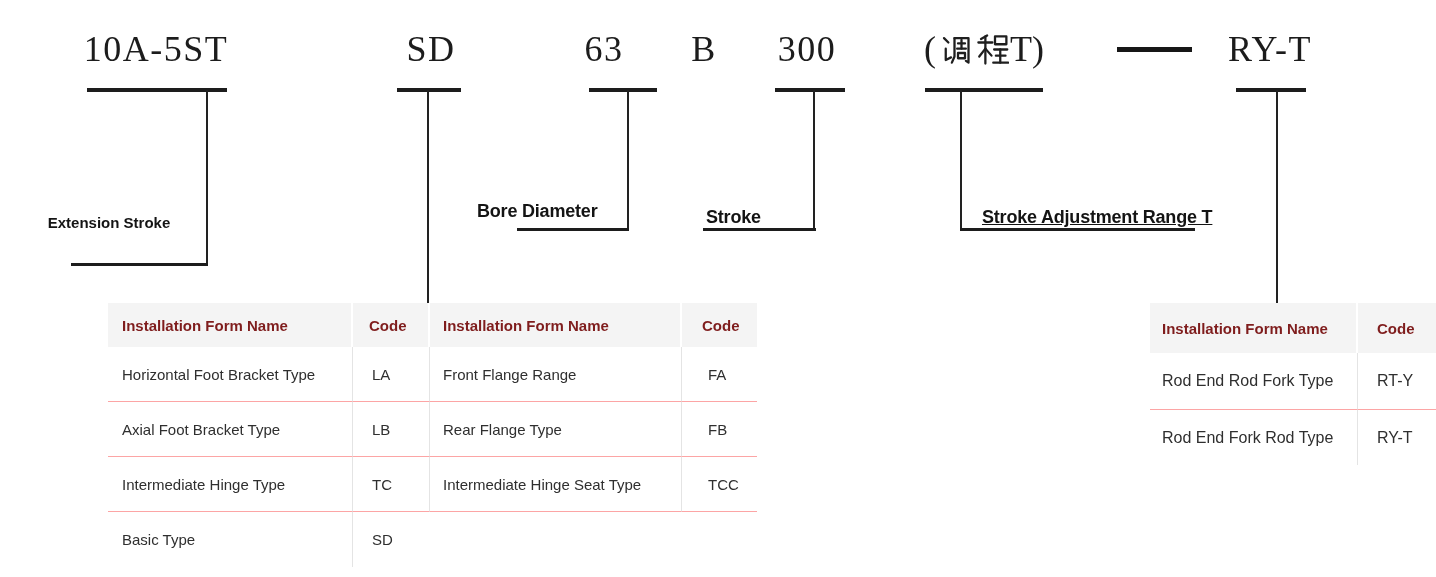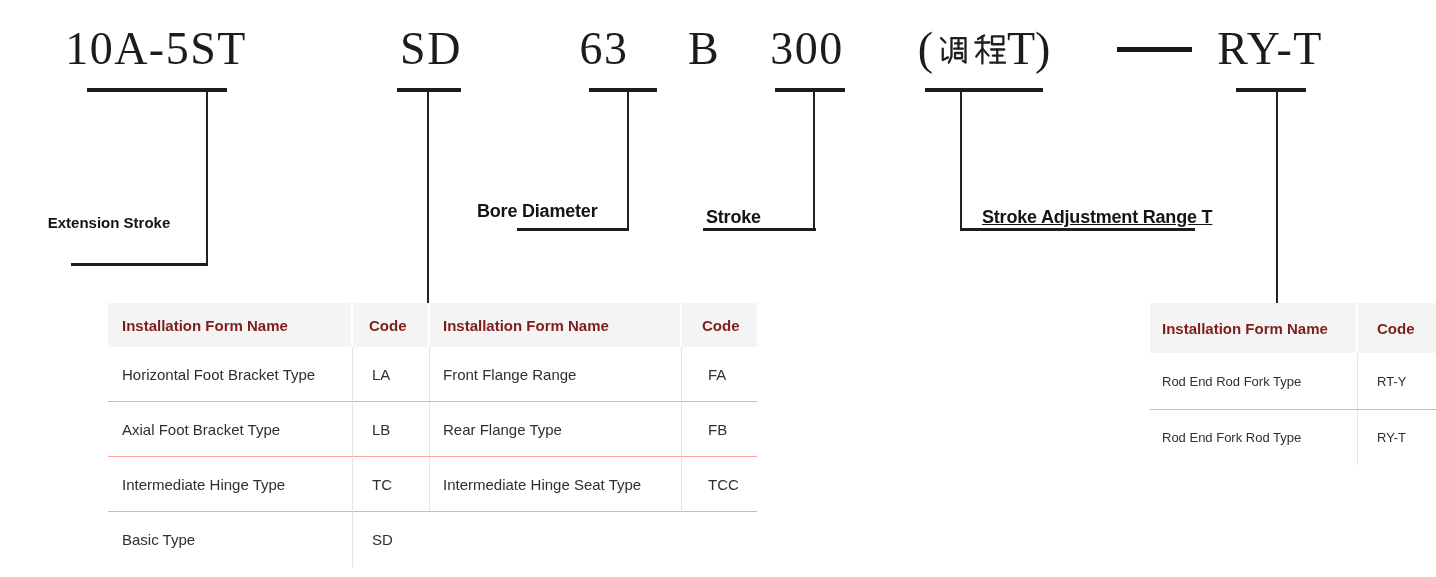--- a/index.html
+++ b/index.html
@@ -5,21 +5,21 @@
   * { margin:0; padding:0; box-sizing:border-box; }
   html,body { background:#ffffff; }
   .canvas {
     position:relative; width:1436px; height:577px; background:#fff;
     font-family:"Liberation Sans", sans-serif; overflow:hidden;
   }
   
   .code-seg {
     position:absolute; top:26px; height:46px; line-height:46px;
     text-align:center; font-family:"Liberation Serif", serif;
-    font-size:46px; letter-spacing:1.5px; color:#1c1c1c; white-space:nowrap;
+    font-size:36px; letter-spacing:1.5px; color:#1c1c1c; white-space:nowrap;
   }
   .code-seg.cjk { display:flex; align-items:center; justify-content:center; letter-spacing:0; }
   .cjk-glyph { display:inline-block; margin:0 1px; }
   .dash-sep { position:absolute; background:#171717; }
   
   .underline { position:absolute; height:4px; background:#1d1d1d; }
   .vline     { position:absolute; width:2px;  background:#222; }
   .hline     { position:absolute; height:3px; background:#1d1d1d; }
   
   .callout-label {
@@ -30,21 +30,21 @@
   .two-line { text-align:center; line-height:21px; }
   
   .tbl { position:absolute; display:grid; background:#fff; }
   .tbl-left  { left:108px; top:303px; grid-template-columns:245px 77px 252px 75px;
                grid-template-rows:44px 55px 55px 55px 55px; }
   .tbl-right { left:1150px; top:303px; grid-template-columns:208px 78px;
                grid-template-rows:50px 57px 55px; }
   .cell { display:flex; align-items:center; white-space:nowrap; overflow:visible; }
   .th { background:#f4f4f4; font-weight:700; font-size:15px; color:#7f1d1d; }
   .td { font-size:15px; color:#2f2f2f; }
-  .tbl-right .td { font-size:13px; }
+  .tbl-right .td { font-size:16px; }
   .wdiv { border-right:2px solid #ffffff; }   
   .gdiv { border-right:1px solid #e4e4e4; }   
   .bb   { border-bottom:1px solid #fca5a5; }  
   .pl14 { padding-left:14px; } .pl16 { padding-left:16px; } .pl13 { padding-left:13px; }
   .pl20 { padding-left:20px; } .pl19 { padding-left:19px; } .pl26 { padding-left:26px; }
   .pl12 { padding-left:12px; }
 </style>
 </head>
 <body>
 

